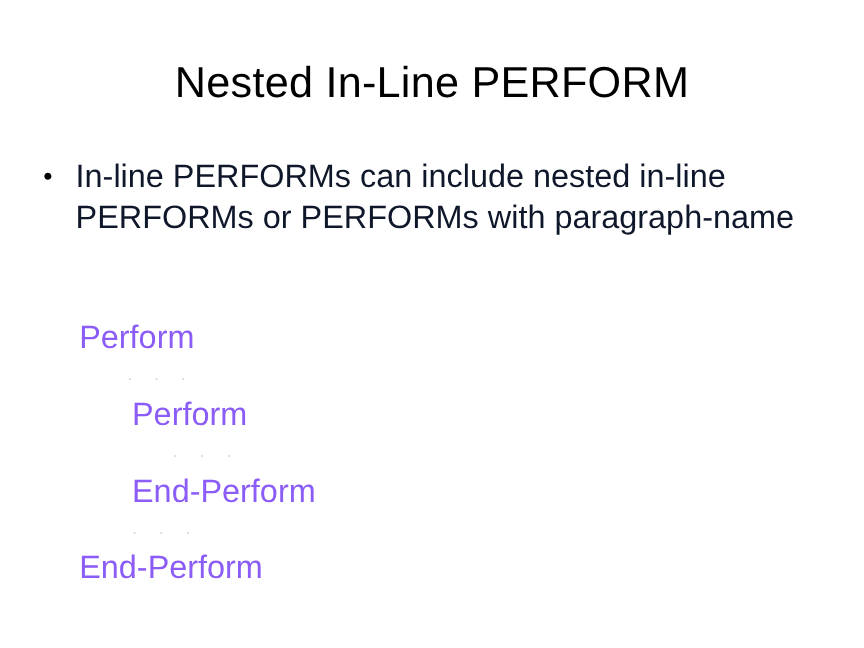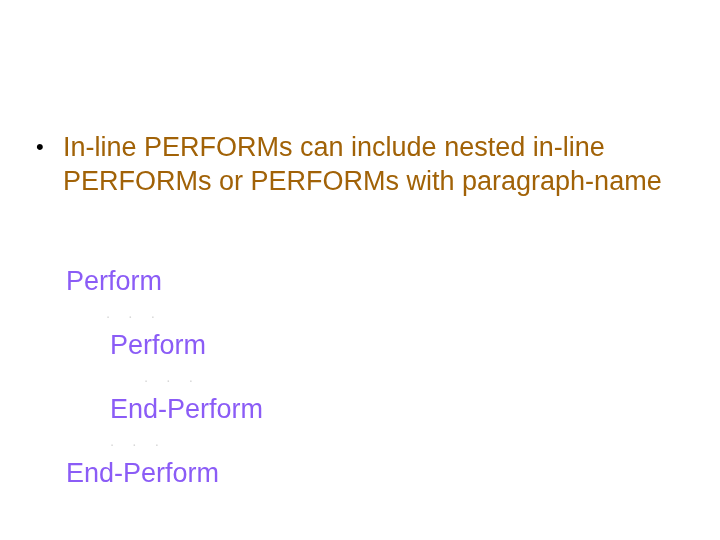--- a/index.html
+++ b/index.html
@@ -52,21 +52,21 @@
   .bullet-marker {
     flex: 0 0 auto;
     width: 27px;
     text-align: left;
     font-size: 22px;
     line-height: 34px;
     color: #000000;
   }
   .bullet-text {
     flex: 1 1 auto;
-    color: #a16207;
+    color: #0f172a;
     max-width: 612px;
   }
 
   
   #code-block {
     position: absolute;
     left: 66px;
     top: 266px;
     width: 600px;
   }
@@ -89,20 +89,21 @@
   }
   .ellipsis-line.indent-a { margin-left: 40px; }
   .ellipsis-line.indent-b { margin-left: 78px; }
   .ellipsis-line.indent-c { margin-left: 44px; }
 </style>
 </head>
 <body>
 
 <div id="slide">
 
+  <div id="slide-title">Nested In-Line PERFORM</div>
 
   <div id="body-block">
     <div class="bullet-row">
       <span class="bullet-marker">•</span>
       <span class="bullet-text">In-line PERFORMs can include nested in-line PERFORMs or PERFORMs with paragraph-name</span>
     </div>
   </div>
 
   <div id="code-block">
 

